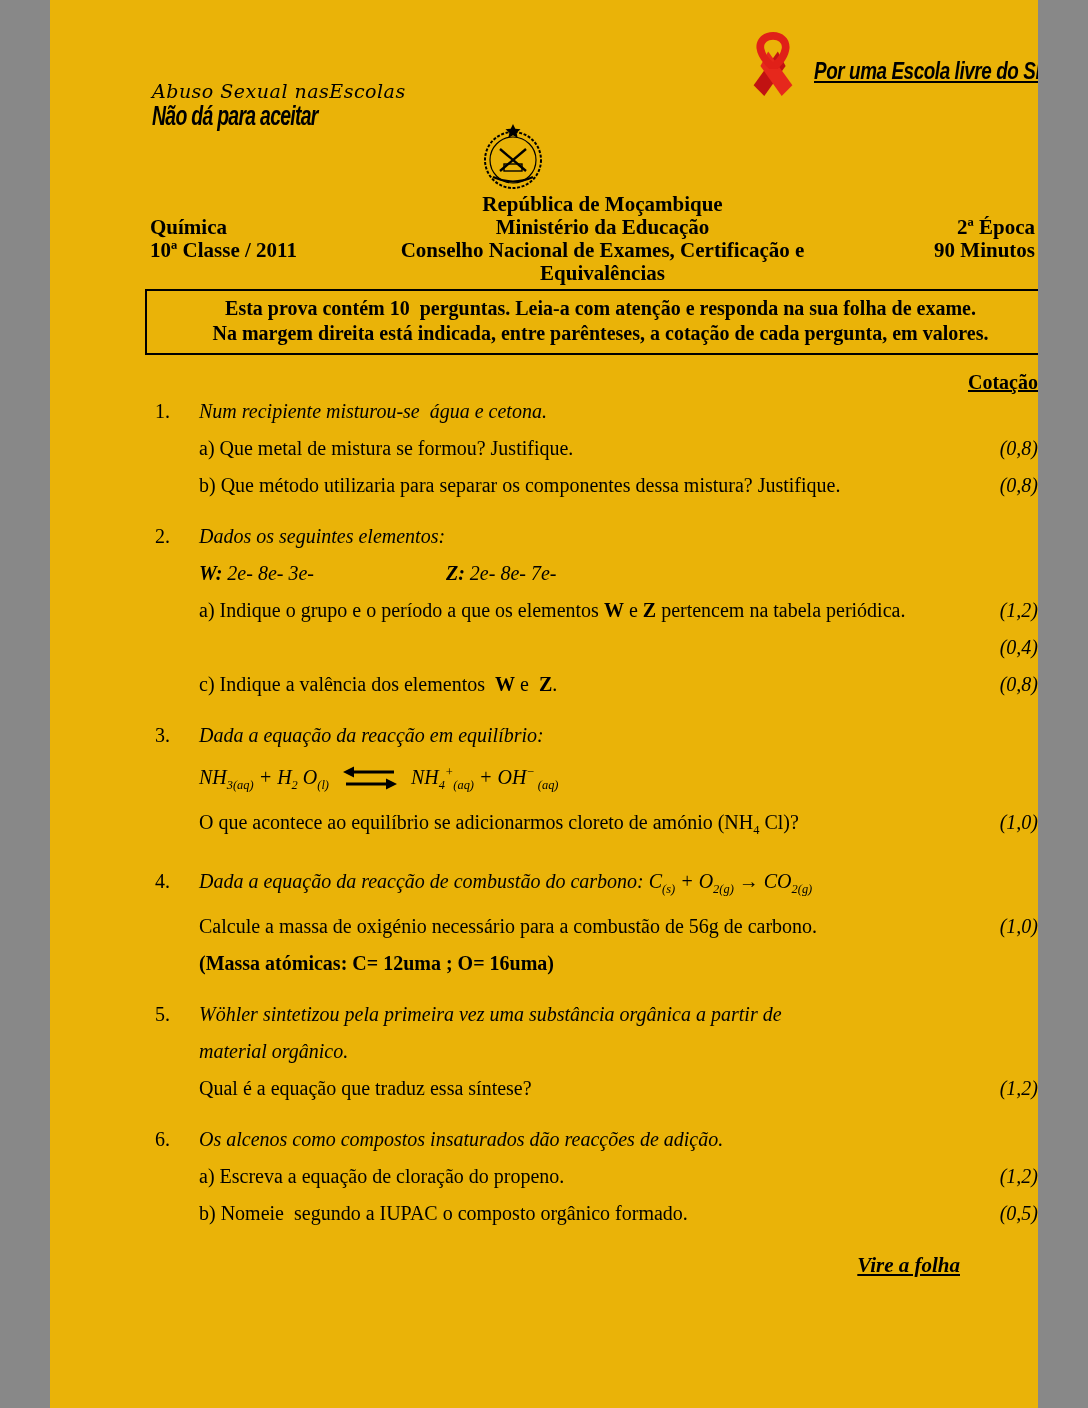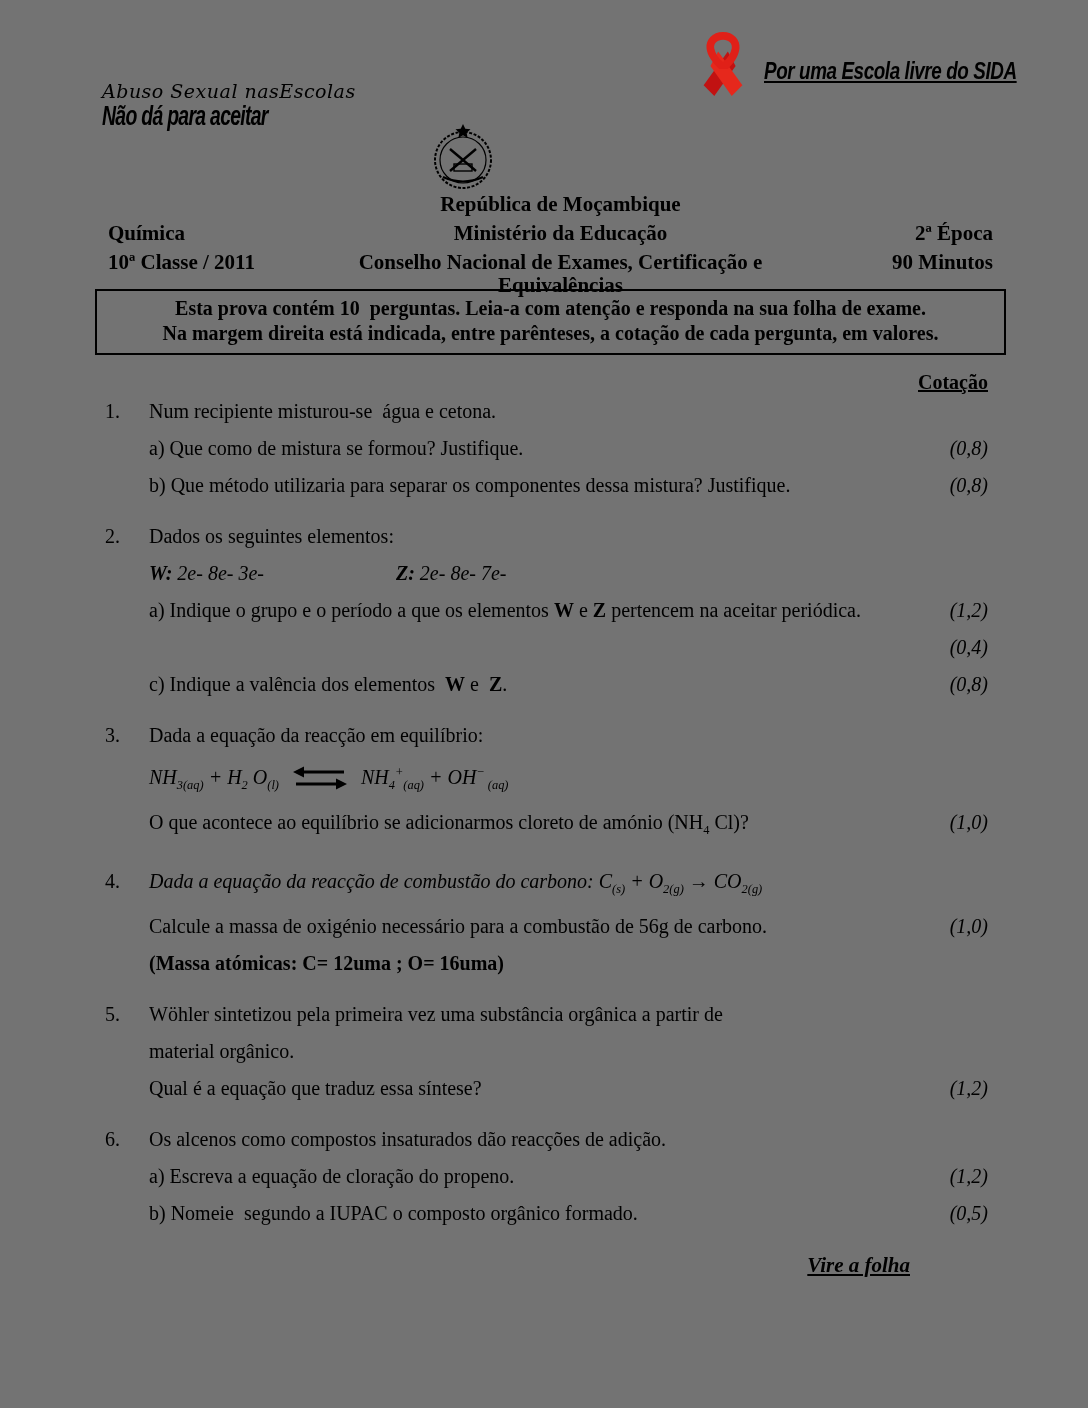--- a/index.html
+++ b/index.html
@@ -1,18 +1,18 @@
 <!DOCTYPE html>
 <html><head>
 <meta charset="utf-8">
 <style>
   html,body { margin:0; padding:0; background:#888; }
   .page {
-    position:relative; width:1088px; height:1408px; margin:0 auto;
-    background:#737373; color:#000;
+    position:relative; width:988px; height:1408px; margin:0 auto;
+    background:#eab308; color:#000;
     font-family:"Liberation Serif", serif; font-size:20px;
     overflow:hidden;
   }
   .pre { white-space:pre-wrap; }
 
   
   .campaign { position:absolute; left:102px; top:80px; }
   .campaign-script {
     font-family:"DejaVu Serif", serif; font-style:italic;
     font-size:19px; line-height:22px; letter-spacing:0.5px;
@@ -31,23 +31,23 @@
     font-family:"Liberation Sans", sans-serif; font-weight:bold; font-style:italic;
     font-size:23px; letter-spacing:-0.5px; text-decoration:underline;
     transform:scaleX(0.82); transform-origin:left center; white-space:nowrap;
   }
 
   
   .emblem { position:absolute; left:431px; top:123px; }
 
   
   .hdr {
-    position:absolute; left:108px; top:193px; width:885px;
+    position:absolute; left:100px; top:193px; width:885px;
     display:grid; grid-template-columns:195px 1fr 175px;
-    font-weight:bold; font-size:21px; line-height:23px;gap:6px;
+    font-weight:bold; font-size:21px; line-height:23px;
   }
   .hdr .c { text-align:center; }
   .hdr .r { text-align:right; }
 
   
   .notice {
     position:absolute; left:95px; top:289px; width:911px;
     border:2px solid #000; text-align:center; font-weight:bold;
     font-size:20px; line-height:25px; padding:5px 0 7px 0; box-sizing:border-box;
   }
@@ -55,21 +55,21 @@
   
   .content { position:absolute; left:105px; top:371px; width:883px; }
   .cotacao {
     text-align:right; font-weight:bold; text-decoration:underline;
     margin-bottom:7px; line-height:22px;
   }
   .q { margin-bottom:29px; }
   .line { display:flex; align-items:baseline; margin-bottom:15px; line-height:22px; }
   .num { flex:0 0 44px; }
   .ind { margin-left:44px; }
-  .stem { }
+  .stem { font-style:italic; }
   .score { margin-left:auto; flex:none; padding-left:18px; font-style:italic; }
   sub, sup { font-size:0.62em; }
   .eq-arrows { align-self:center; margin:0 12px; flex:none; }
   .bold { font-weight:bold; }
   .vire {
     margin-top:2px; text-align:right; padding-right:78px;
     font-weight:bold; font-style:italic; font-size:21px;text-decoration:underline;
   }
 </style>
 </head>
@@ -124,40 +124,40 @@
   <div class="content">
 
     <div class="cotacao">Cotação</div>
 
     <div class="q">
       <div class="line">
         <span class="num">1.</span>
         <span class="stem pre">Num recipiente misturou-se  água e cetona.</span>
       </div>
       <div class="line ind">
-        <span class="pre">a) Que como de mistura se formou? Justifique.</span>
+        <span class="pre">a) Que metal de mistura se formou? Justifique.</span>
         <span class="score">(0,8)</span>
       </div>
       <div class="line ind">
         <span class="pre">b) Que método utilizaria para separar os componentes dessa mistura? Justifique.</span>
         <span class="score">(0,8)</span>
       </div>
     </div>
 
     <div class="q">
       <div class="line">
         <span class="num">2.</span>
         <span class="stem pre">Dados os seguintes elementos:</span>
       </div>
       <div class="line ind">
         <span class="pre"><span style="font-weight: bold; font-style: italic;">W:</span><span style="font-style: italic;"> 2e- 8e- 3e-</span></span>
         <span class="pre" style="margin-left:132px"><span style="font-weight: bold; font-style: italic;">Z:</span><span style="font-style: italic;"> 2e- 8e- 7e-</span></span>
       </div>
       <div class="line ind">
-        <span class="pre"><span>a) Indique o grupo e o período a que os elementos </span><span style="font-weight: bold;">W</span><span> e </span><span style="font-weight: bold;">Z</span><span> pertencem na aceitar periódica.</span></span>
+        <span class="pre"><span>a) Indique o grupo e o período a que os elementos </span><span style="font-weight: bold;">W</span><span> e </span><span style="font-weight: bold;">Z</span><span> pertencem na tabela periódica.</span></span>
         <span class="score">(1,2)</span>
       </div>
       <div class="line ind">
         <span class="score">(0,4)</span>
       </div>
       <div class="line ind">
         <span class="pre"><span>c) Indique a valência dos elementos  </span><span style="font-weight: bold;">W</span><span> e  </span><span style="font-weight: bold;">Z</span><span>.</span></span>
         <span class="score">(0,8)</span>
       </div>
     </div>

